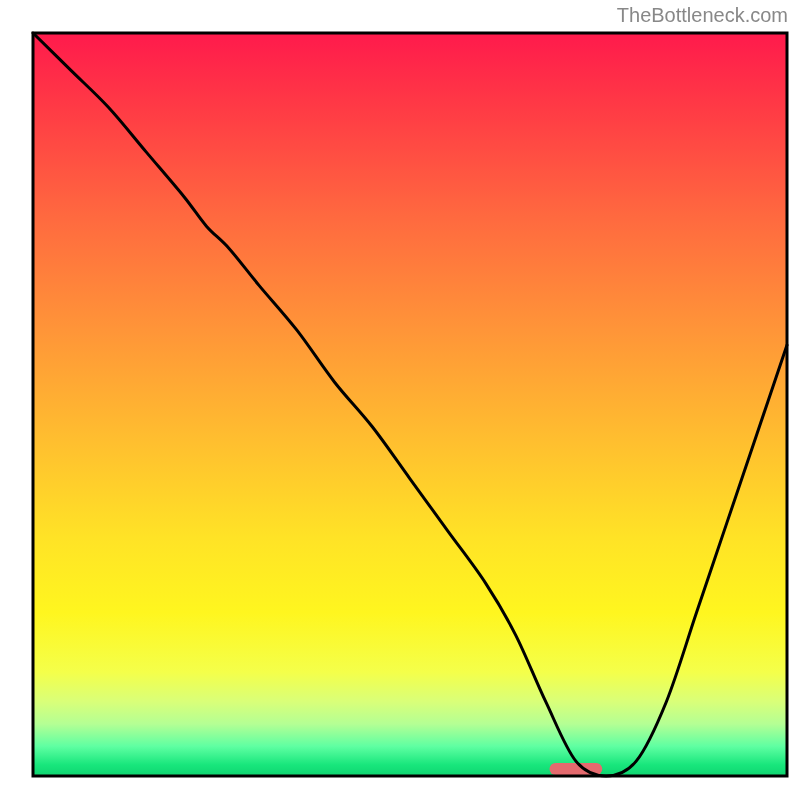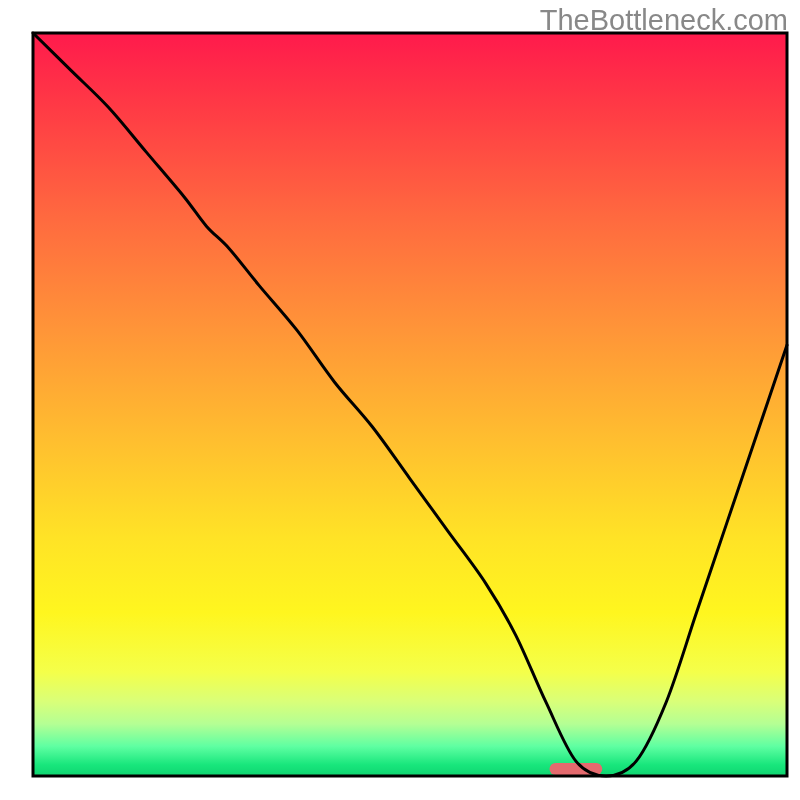--- a/index.html
+++ b/index.html
@@ -14,21 +14,21 @@
     position: relative;
     width: 800px;
     height: 800px;
   }
   .watermark {
     position: absolute;
     top: 4px;
     right: 12px;
     color: #888888;
     font-family: Arial, Helvetica, sans-serif;
-    font-size: 29px;
+    font-size: 20px;
     font-weight: 500;
     z-index: 10;
   }
   svg {
     display: block;
   }
 </style>
 </head>
 <body>
 

